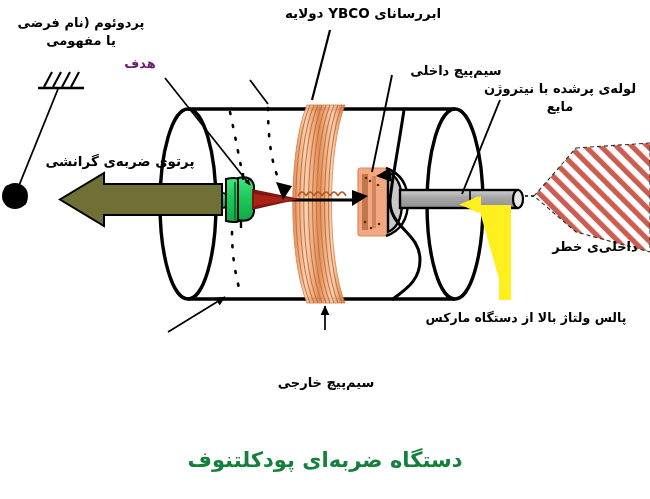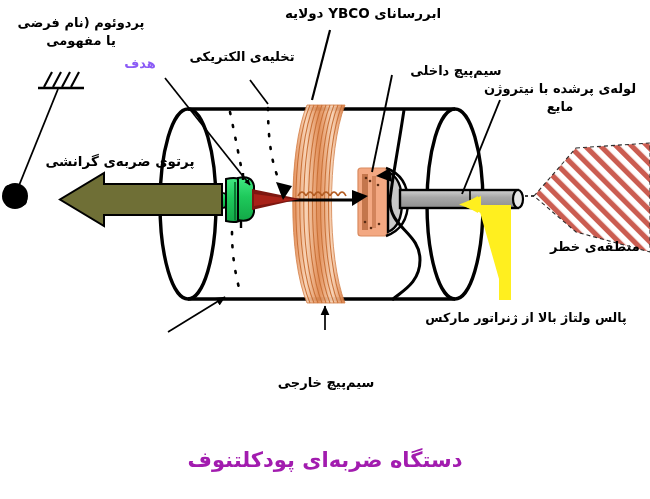--- a/index.html
+++ b/index.html
@@ -33,25 +33,25 @@
   .t-14 { font-size: 13.5px; }
   #title {
     position: absolute;
     left: 0;
     right: 0;
     top: 448px;
     text-align: center;
     font-family: "DejaVu Sans", sans-serif;
     font-weight: bold;
     font-size: 21px;
-    color: #a21caf;
+    color: #15803d;
     direction: rtl;
   }
   #target-label {
-    color: #8b5cf6;
+    color: #701a75;
   }
   svg.layer {
     position: absolute;
     left: 0;
     top: 0;
     width: 650px;
     height: 499px;
     overflow: visible;
   }
 </style>
@@ -232,33 +232,32 @@
     <g fill="none" stroke="#000000" stroke-width="3">
       <path d="M404,110 C398,150 392,180 390,200 C389,228 420,232 420,260 C420,284 400,292 392,300"></path>
     </g>
   </svg>
 
   <div class="lbl t-13" style="left:8px; top:14px; width:146px;">پردوئوم (نام فرضی
 یا مفهومی</div>
 
   <div class="lbl t-13" id="target-label" style="left:118px; top:55px; width:44px;">هدف</div>
 
-  <div class="lbl t-13" style="left:180px; top:48px; width:124px;">تخلیه‌ی الکتریکی</div>
 
   <div class="lbl t-14" style="left:258px; top:4px; width:210px;">ابررسانای YBCO دولایه</div>
 
   <div class="lbl t-13" style="left:398px; top:40px; width:116px;margin-top:22px;">سیم‌پیچ داخلی</div>
 
   <div class="lbl t-13" style="left:474px; top:80px; width:172px;">لوله‌ی پرشده با نیتروژن
 مایع</div>
 
-  <div class="lbl t-13" style="left:540px; top:238px; width:110px;">منطقه‌ی خطر</div>
+  <div class="lbl t-13" style="left:540px; top:238px; width:110px;">داخلی‌ی خطر</div>
 
   <div class="lbl t-14" style="left:30px; top:152px; width:180px;">پرتوی ضربه‌ی گرانشی</div>
 
 
   <div class="lbl t-13" style="left:268px; top:332px; width:116px;margin-top:42px;">سیم‌پیچ خارجی</div>
 
-  <div class="lbl t-12" style="left:408px; top:310px; width:236px;">پالس ولتاژ بالا از ژنراتور مارکس</div>
+  <div class="lbl t-12" style="left:408px; top:310px; width:236px;">پالس ولتاژ بالا از دستگاه مارکس</div>
 
   <div id="title">دستگاه ضربه‌ای پودکلتنوف</div>
 
 </div>
 
 </body></html>

